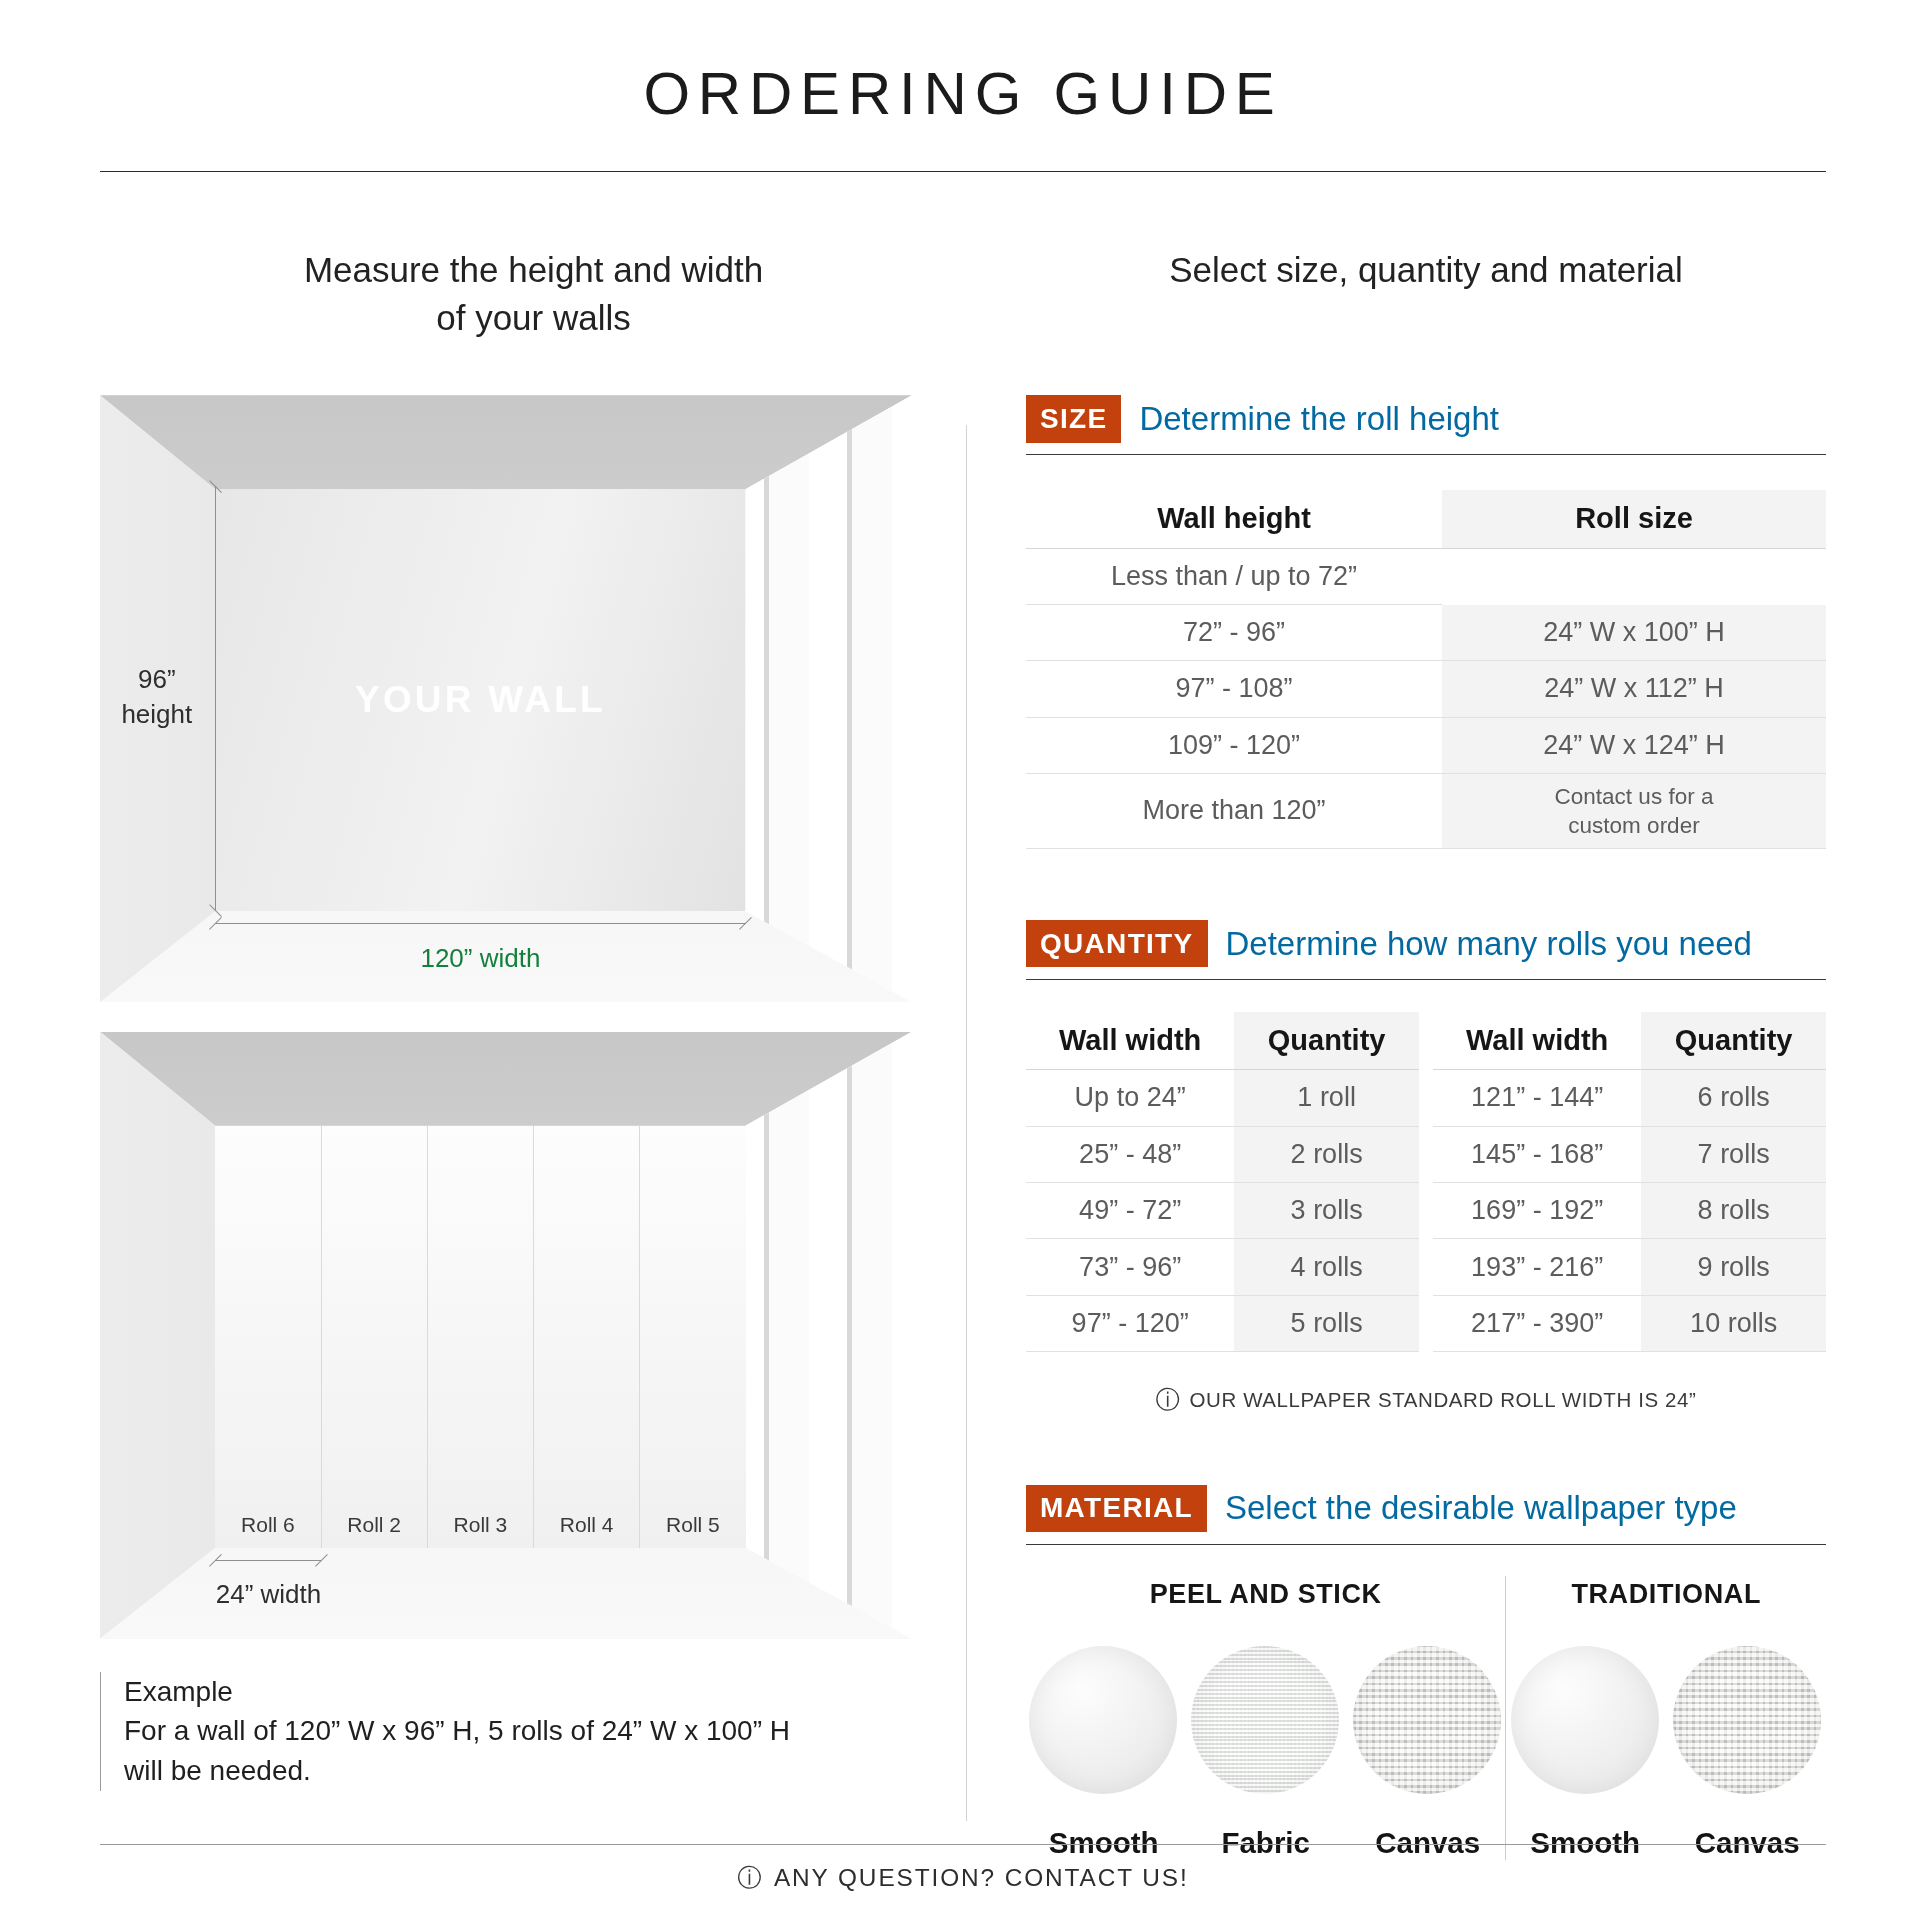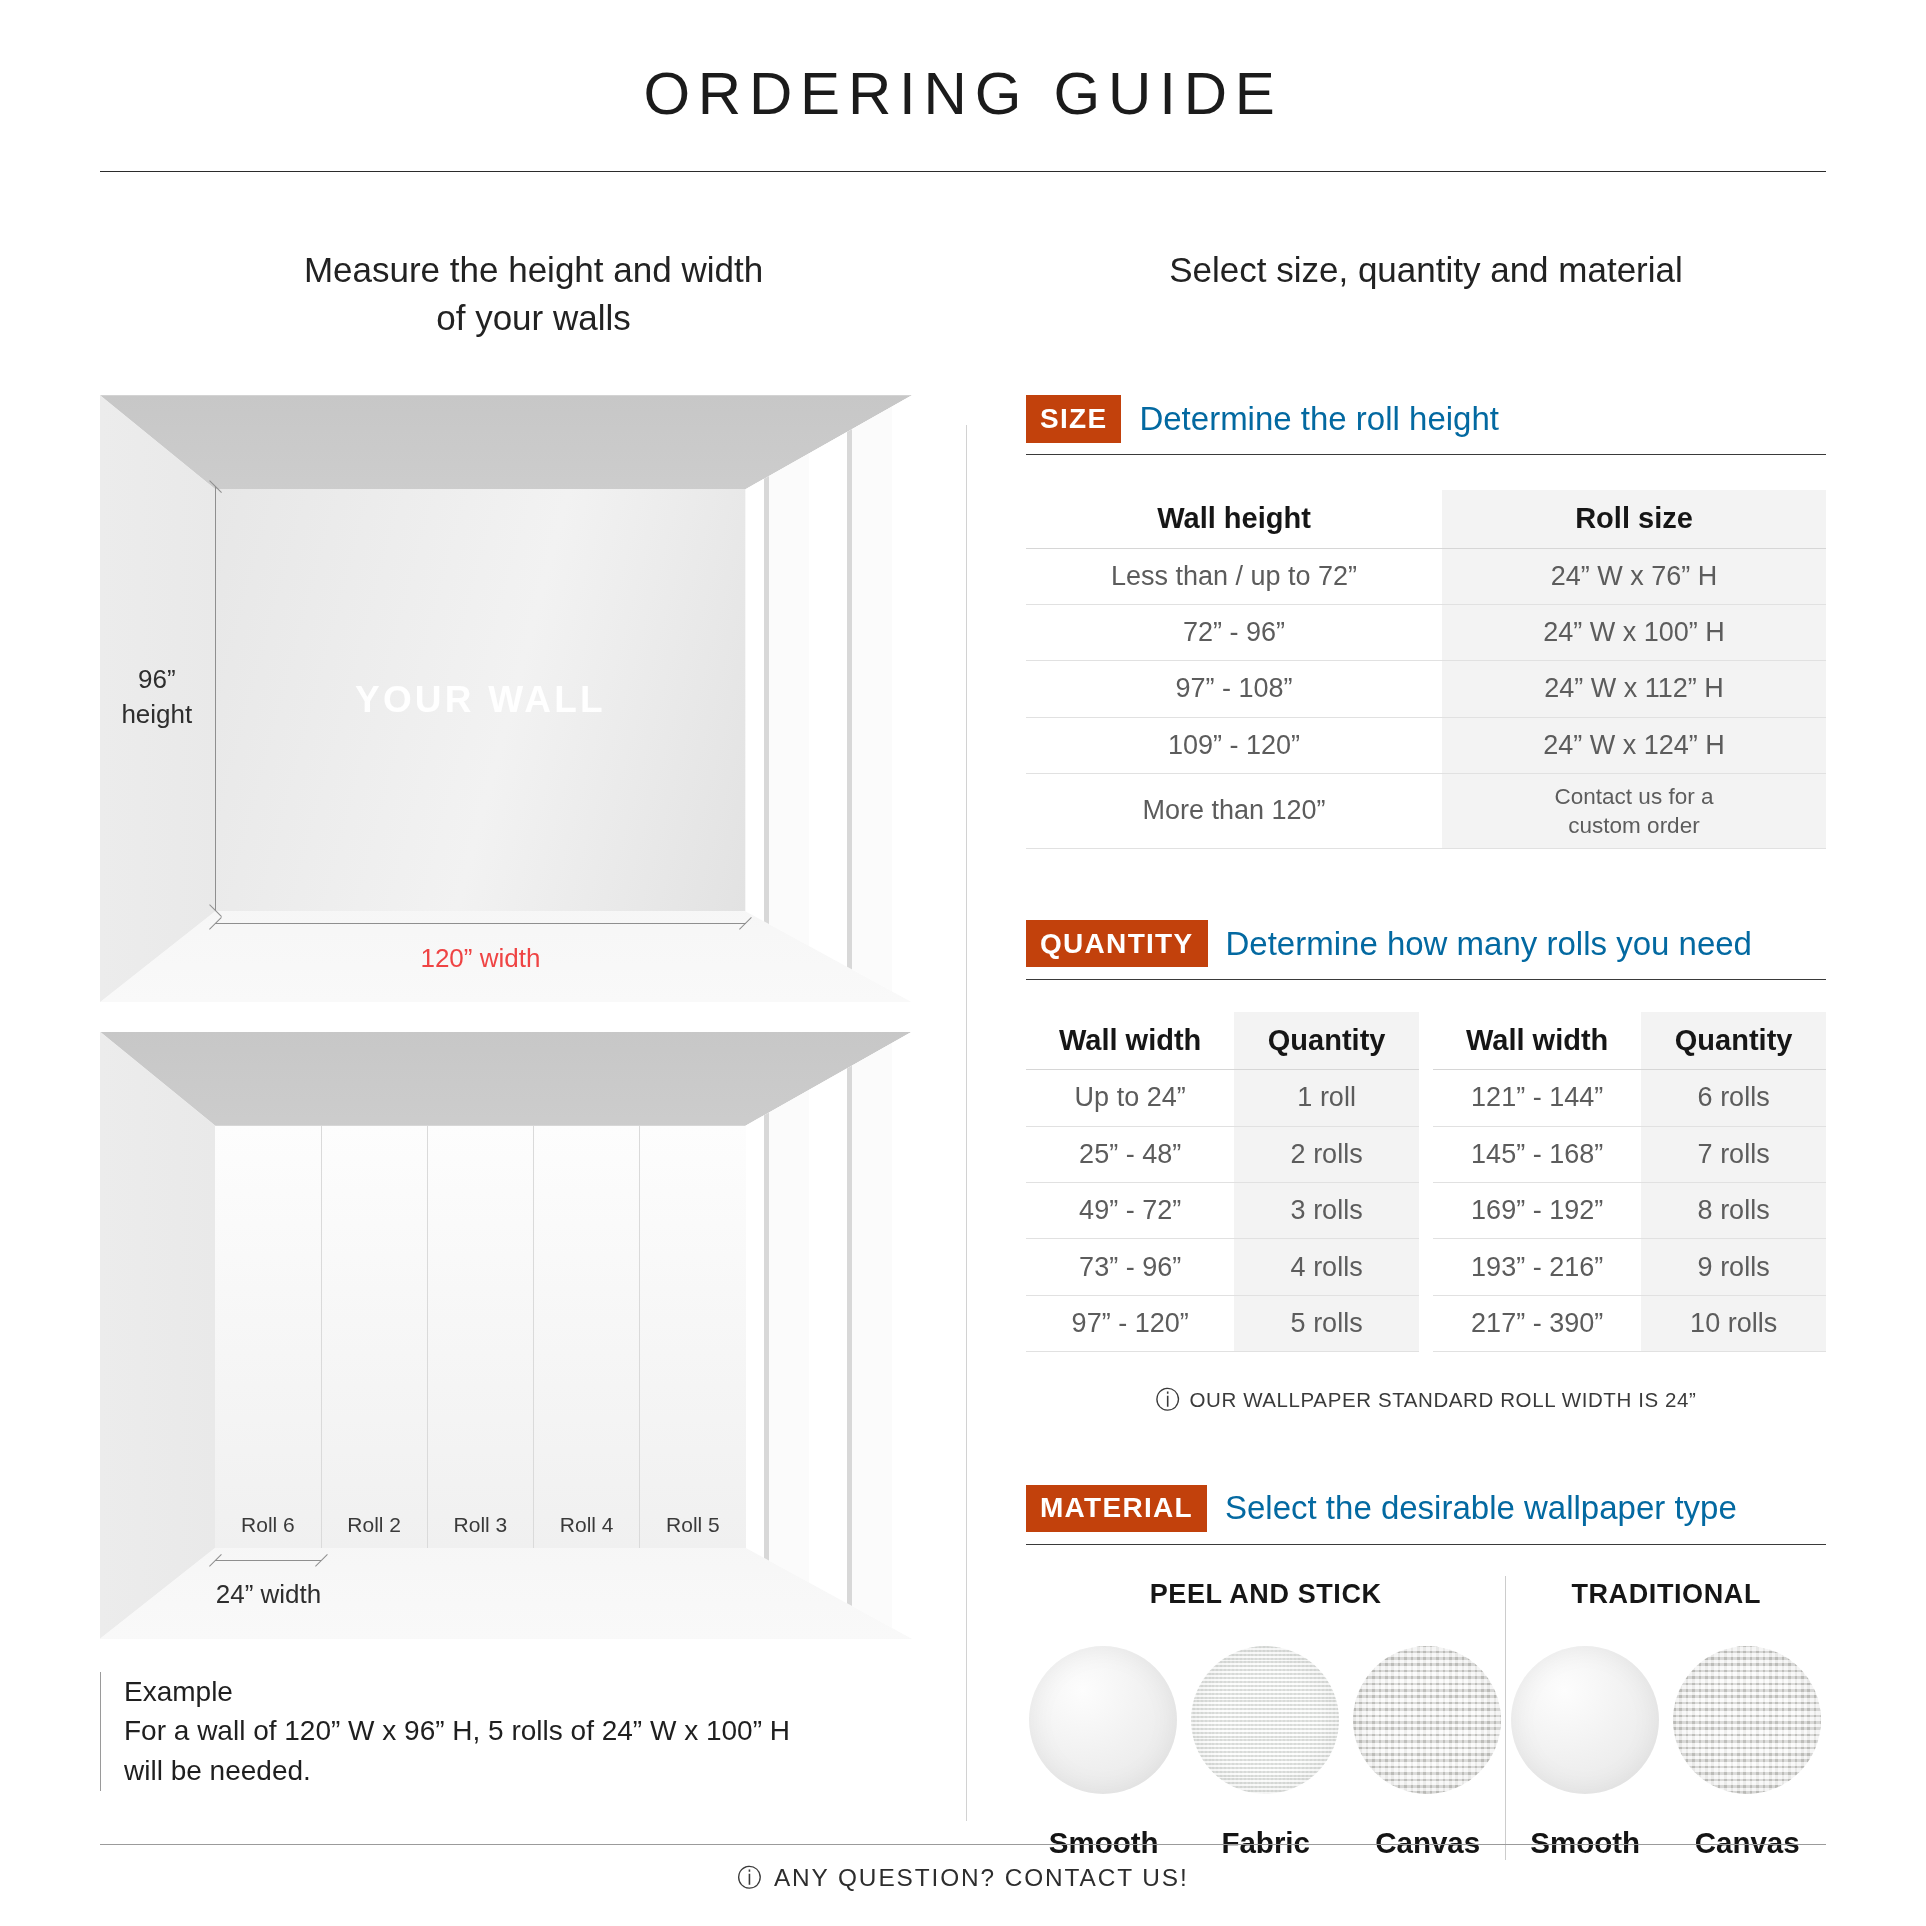--- a/index.html
+++ b/index.html
@@ -61,21 +61,21 @@
   .dim-v::before, .dim-v::after { content:""; position:absolute; width:16.7px; height:1.3px; background:#8f8f8f; left:-9px; transform:rotate(45deg); }
   .dim-v::before { top:-0.6px; } .dim-v::after { bottom:-0.6px; }
   .dim-h { position:absolute; height:0; border-top:1.3px solid #8f8f8f; }
   .dim-h::before, .dim-h::after { content:""; position:absolute; width:1.3px; height:16.7px; background:#8f8f8f; top:-9px; transform:rotate(45deg); }
   .dim-h::before { left:-0.6px; } .dim-h::after { right:-0.6px; }
   .room .dim-v { left:14.2%; top:15%; height:70%; }
   .room .dim-h.full { left:14.2%; top:87%; width:65.3%; }
   .room .dim-h.single { left:14.2%; top:87%; width:13.06%; }
   .dim-label-height { position:absolute; left:1%; top:44%; width:12%; text-align:center;
     font-size:26px; line-height:1.35; color:#2e2e2e; }
-  .dim-label-width { position:absolute; left:14.2%; top:90.2%; width:65.3%; text-align:center; font-size:26px; color:#ef4444; }
+  .dim-label-width { position:absolute; left:14.2%; top:90.2%; width:65.3%; text-align:center; font-size:26px; color:#15803d; }
   .dim-label-width2 { position:absolute; left:5.5%; top:90.2%; width:30.5%; text-align:center; font-size:26px; color:#2e2e2e; }
 
   
   .example { margin-top:33px; border-left:1.9px solid #9a9a9a; padding-left:23px;
     font-size:28px; line-height:1.42; color:#1f1f1f; }
 
   
   .section-header { display:flex; align-items:center; gap:18px;
     border-bottom:1.3px solid #3a3a3a; padding-bottom:11.6px; }
   .badge { background:#c2410c; color:#ffffff; font-weight:700; font-size:28px;
@@ -199,21 +199,20 @@
           <span class="badge">SIZE</span>
           <span class="section-subtitle">Determine the roll height</span>
         </div>
         <div class="table">
           <div class="s-row">
             <div class="s-cell head">Wall height</div>
             <div class="s-cell head shade">Roll size</div>
           </div>
           <div class="s-row">
             <div class="s-cell">Less than / up to 72”</div>
-            <div class="s-cell shade">24” W x 76” H</div>
           </div>
           <div class="s-row">
             <div class="s-cell">72” - 96”</div>
             <div class="s-cell shade">24” W x 100” H</div>
           </div>
           <div class="s-row">
             <div class="s-cell">97” - 108”</div>
             <div class="s-cell shade">24” W x 112” H</div>
           </div>
           <div class="s-row">

